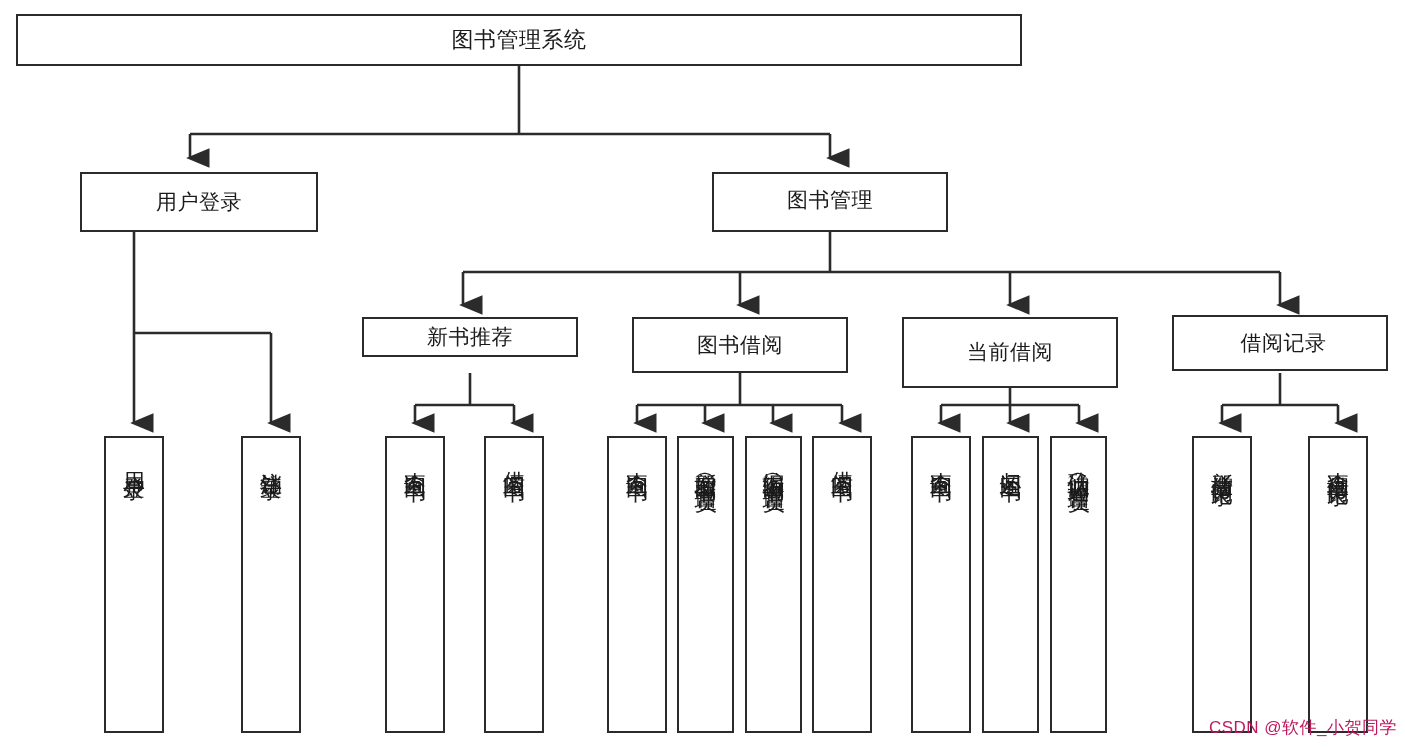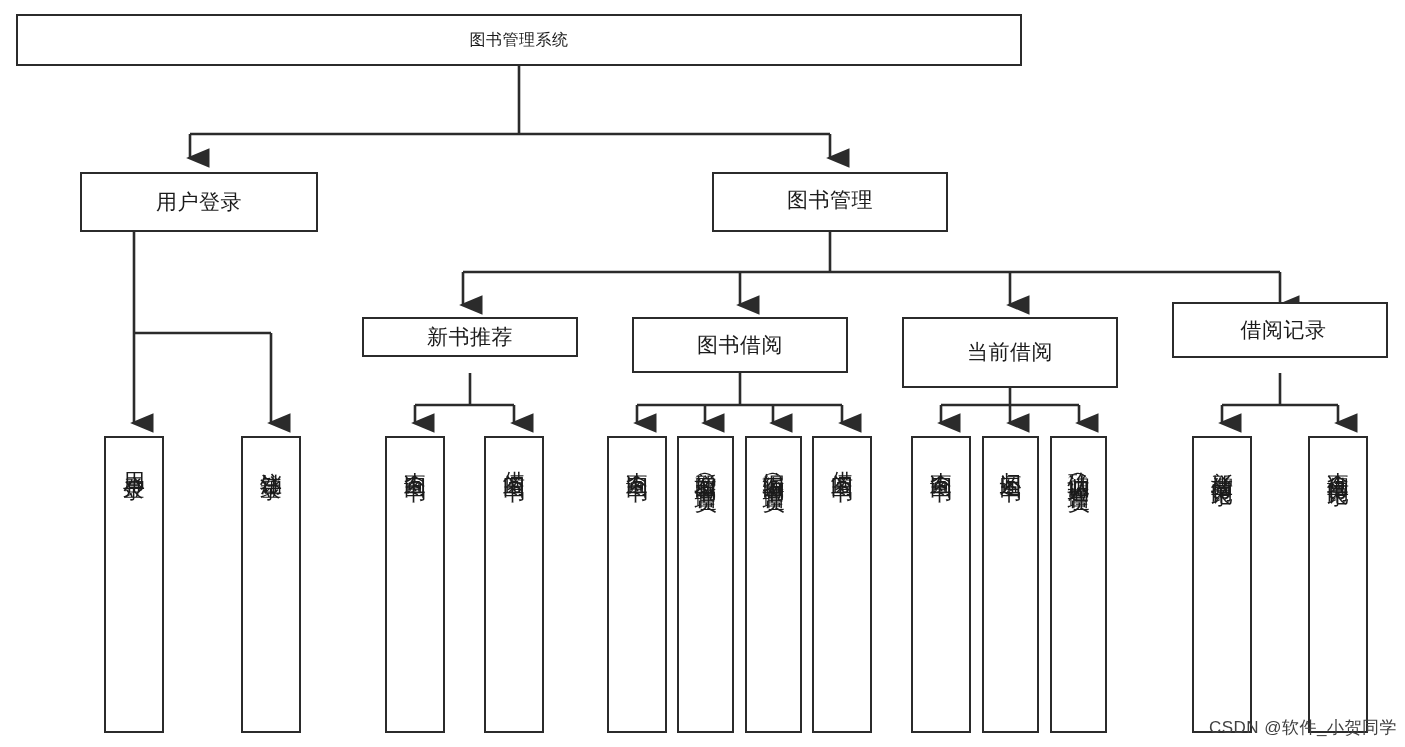--- a/index.html
+++ b/index.html
@@ -33,40 +33,40 @@
     align-items: center;
     justify-content: center;
     color: #1b1b1b;
   }
   .node-label {
     font-size: 21px;
     line-height: 1.15;
     letter-spacing: 0.5px;
     white-space: nowrap;
   }
-  .node.root .node-label { font-size: 16px; }
+  .node.root .node-label { font-size: 22px; }
   .node.vertical {
     align-items: flex-start;
     justify-content: center;
     padding-top: 16px;
   }
   .node.vertical .node-label {
     writing-mode: vertical-rl;
     text-orientation: upright;
     font-size: 22px;
     letter-spacing: 3px;
     line-height: 1;
     white-space: nowrap;
   }
   #watermark {
     position: absolute;
     right: 8px;
     bottom: 8px;
     font-size: 17px;
-    color: #404040;
+    color: #be185d;
     letter-spacing: 0.5px;
     white-space: nowrap;
     pointer-events: none;
   }
 </style>
 </head>
 <body>
 
 <div id="canvas">
 
@@ -133,21 +133,21 @@
 
   <div class="node" style="left:362px; top:317px; width:216px; height:40px;">
     <span class="node-label">新书推荐</span>
   </div>
   <div class="node" style="left:632px; top:317px; width:216px; height:56px;">
     <span class="node-label">图书借阅</span>
   </div>
   <div class="node" style="left:902px; top:317px; width:216px; height:71px;">
     <span class="node-label">当前借阅</span>
   </div>
-  <div class="node" style="left:1172px; top:302px; width:216px; height:56px;padding-left:7px;">
+  <div class="node" style="left:1172px; top:315px; width:216px; height:56px;padding-left:7px;">
     <span class="node-label">借阅记录</span>
   </div>
 
   <div class="node vertical" style="left:104px; top:436px; width:60px; height:297px;">
     <span class="node-label">用户登录</span>
   </div>
   <div class="node vertical" style="left:241px; top:436px; width:60px; height:297px;">
     <span class="node-label">注销登录</span>
   </div>
 

